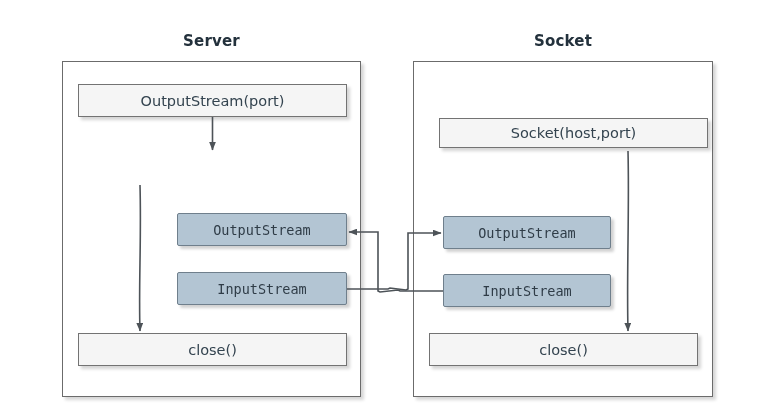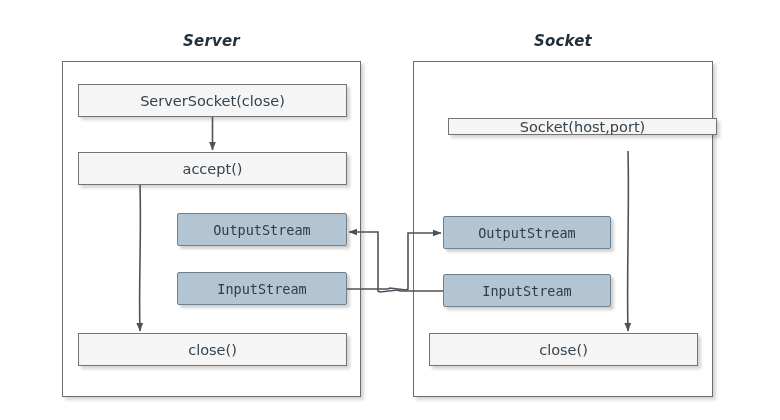--- a/index.html
+++ b/index.html
@@ -18,21 +18,20 @@
 
   
   .group-title {
     position: absolute;
     font-size: 15px;
     font-weight: bold;
     color: #23313c;
     text-align: center;
     letter-spacing: 0.2px;
     white-space: nowrap;
-    font-style: italic;
   }
 
   
   .container-box {
     position: absolute;
     background: #ffffff;
     border: 1px solid #6b6b6b;
     box-shadow: 3px 3px 3px rgba(0,0,0,0.16);
     box-sizing: border-box;
   }
@@ -84,31 +83,30 @@
 <div id="canvas">
 
   <div class="group-title" style="left:62px; top:32px; width:299px;">Server</div>
 
   <div class="group-title" style="left:413px; top:32px; width:300px;">Socket</div>
 
   <div class="container-box" style="left:62px; top:61px; width:299px; height:336px;"></div>
 
   <div class="container-box" style="left:413px; top:61px; width:300px; height:336px;"></div>
 
-  <div class="node" style="left:78px; top:84px; width:269px; height:33px;">ServerSocket(close)</div>
+  <div class="node" style="left:78px; top:84px; width:269px; height:33px;">OutputStream(port)</div>
 
-  <div class="node" style="left:78px; top:152px; width:269px; height:33px;">accept()</div>
 
   <div class="node stream" style="left:177px; top:213px; width:170px; height:33px;">OutputStream</div>
 
   <div class="node stream" style="left:177px; top:272px; width:170px; height:33px;">InputStream</div>
 
   <div class="node" style="left:78px; top:333px; width:269px; height:33px;">close()</div>
 
-  <div class="node" style="left:448px; top:118px; width:269px; height:17px;">Socket(host,port)</div>
+  <div class="node" style="left:439px; top:118px; width:269px; height:30px;">Socket(host,port)</div>
 
   <div class="node stream" style="left:443px; top:216px; width:168px; height:33px;">OutputStream</div>
 
   <div class="node stream" style="left:443px; top:274px; width:168px; height:33px;">InputStream</div>
 
   <div class="node" style="left:429px; top:333px; width:269px; height:33px;">close()</div>
 
   <svg id="wires" viewBox="0 0 780 420">
     <defs>
       <marker id="arrowhead" markerWidth="9" markerHeight="7" refX="8.4" refY="3.5" orient="auto" markerUnits="userSpaceOnUse">

